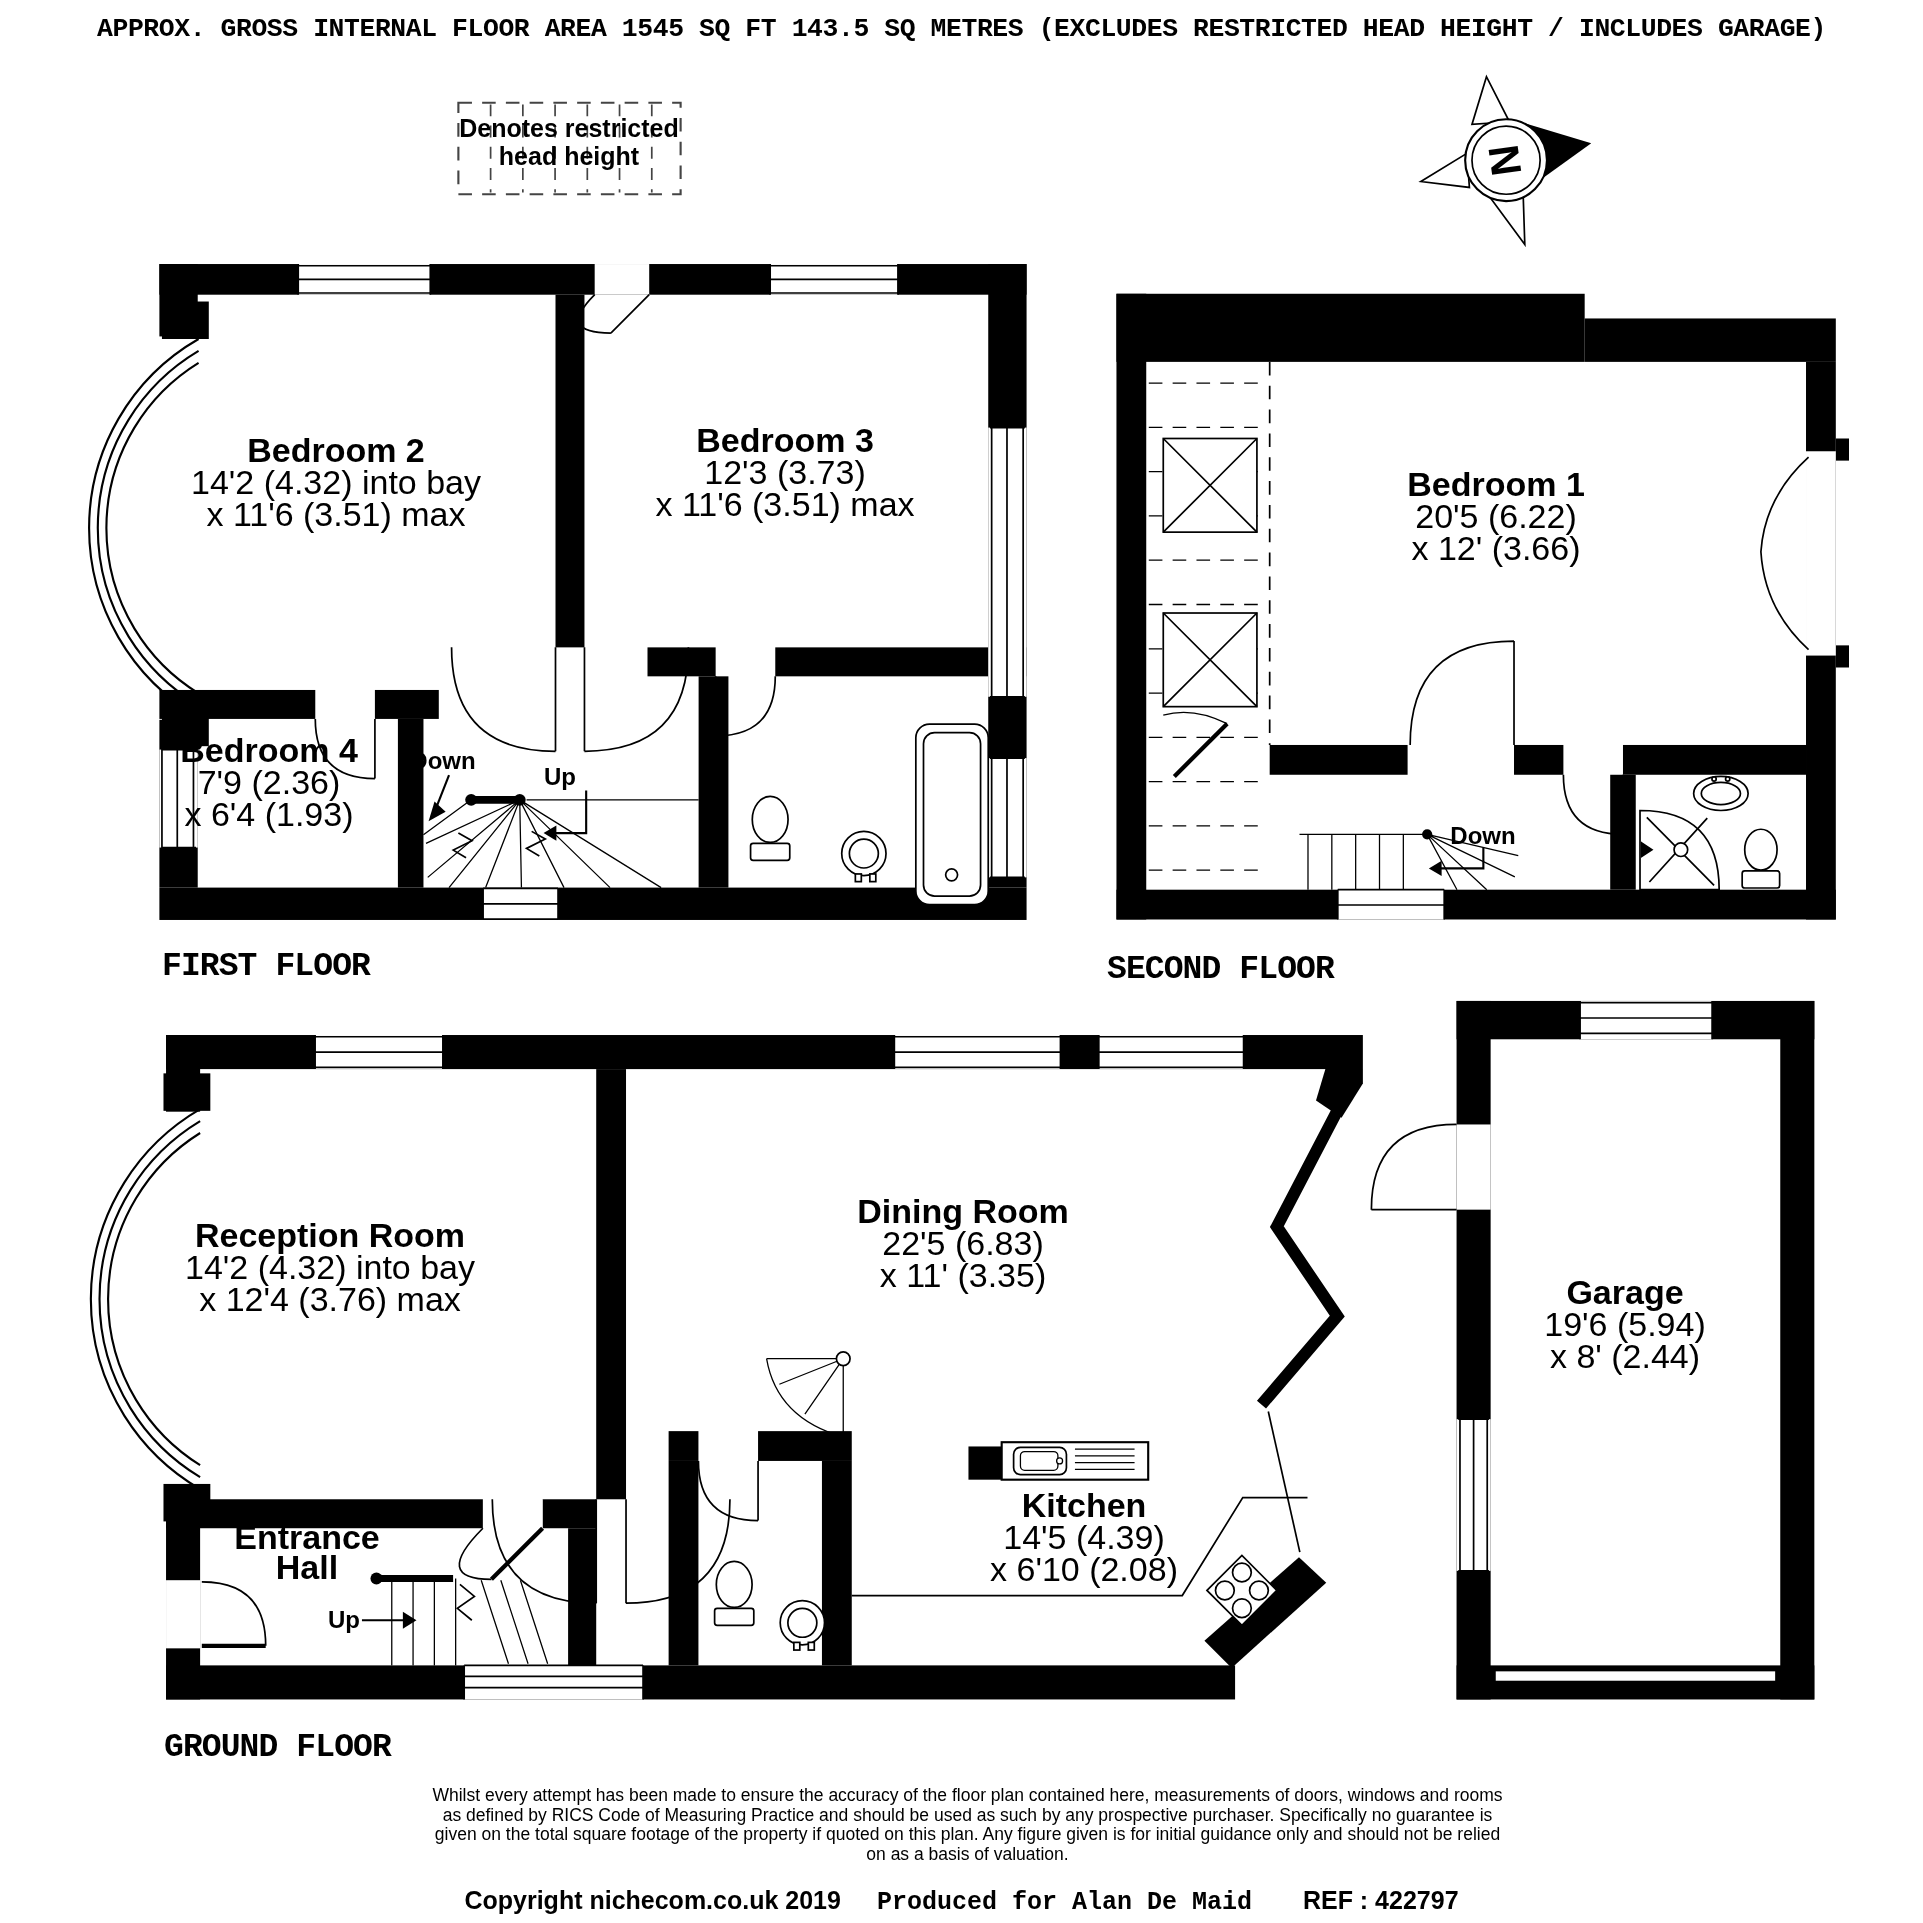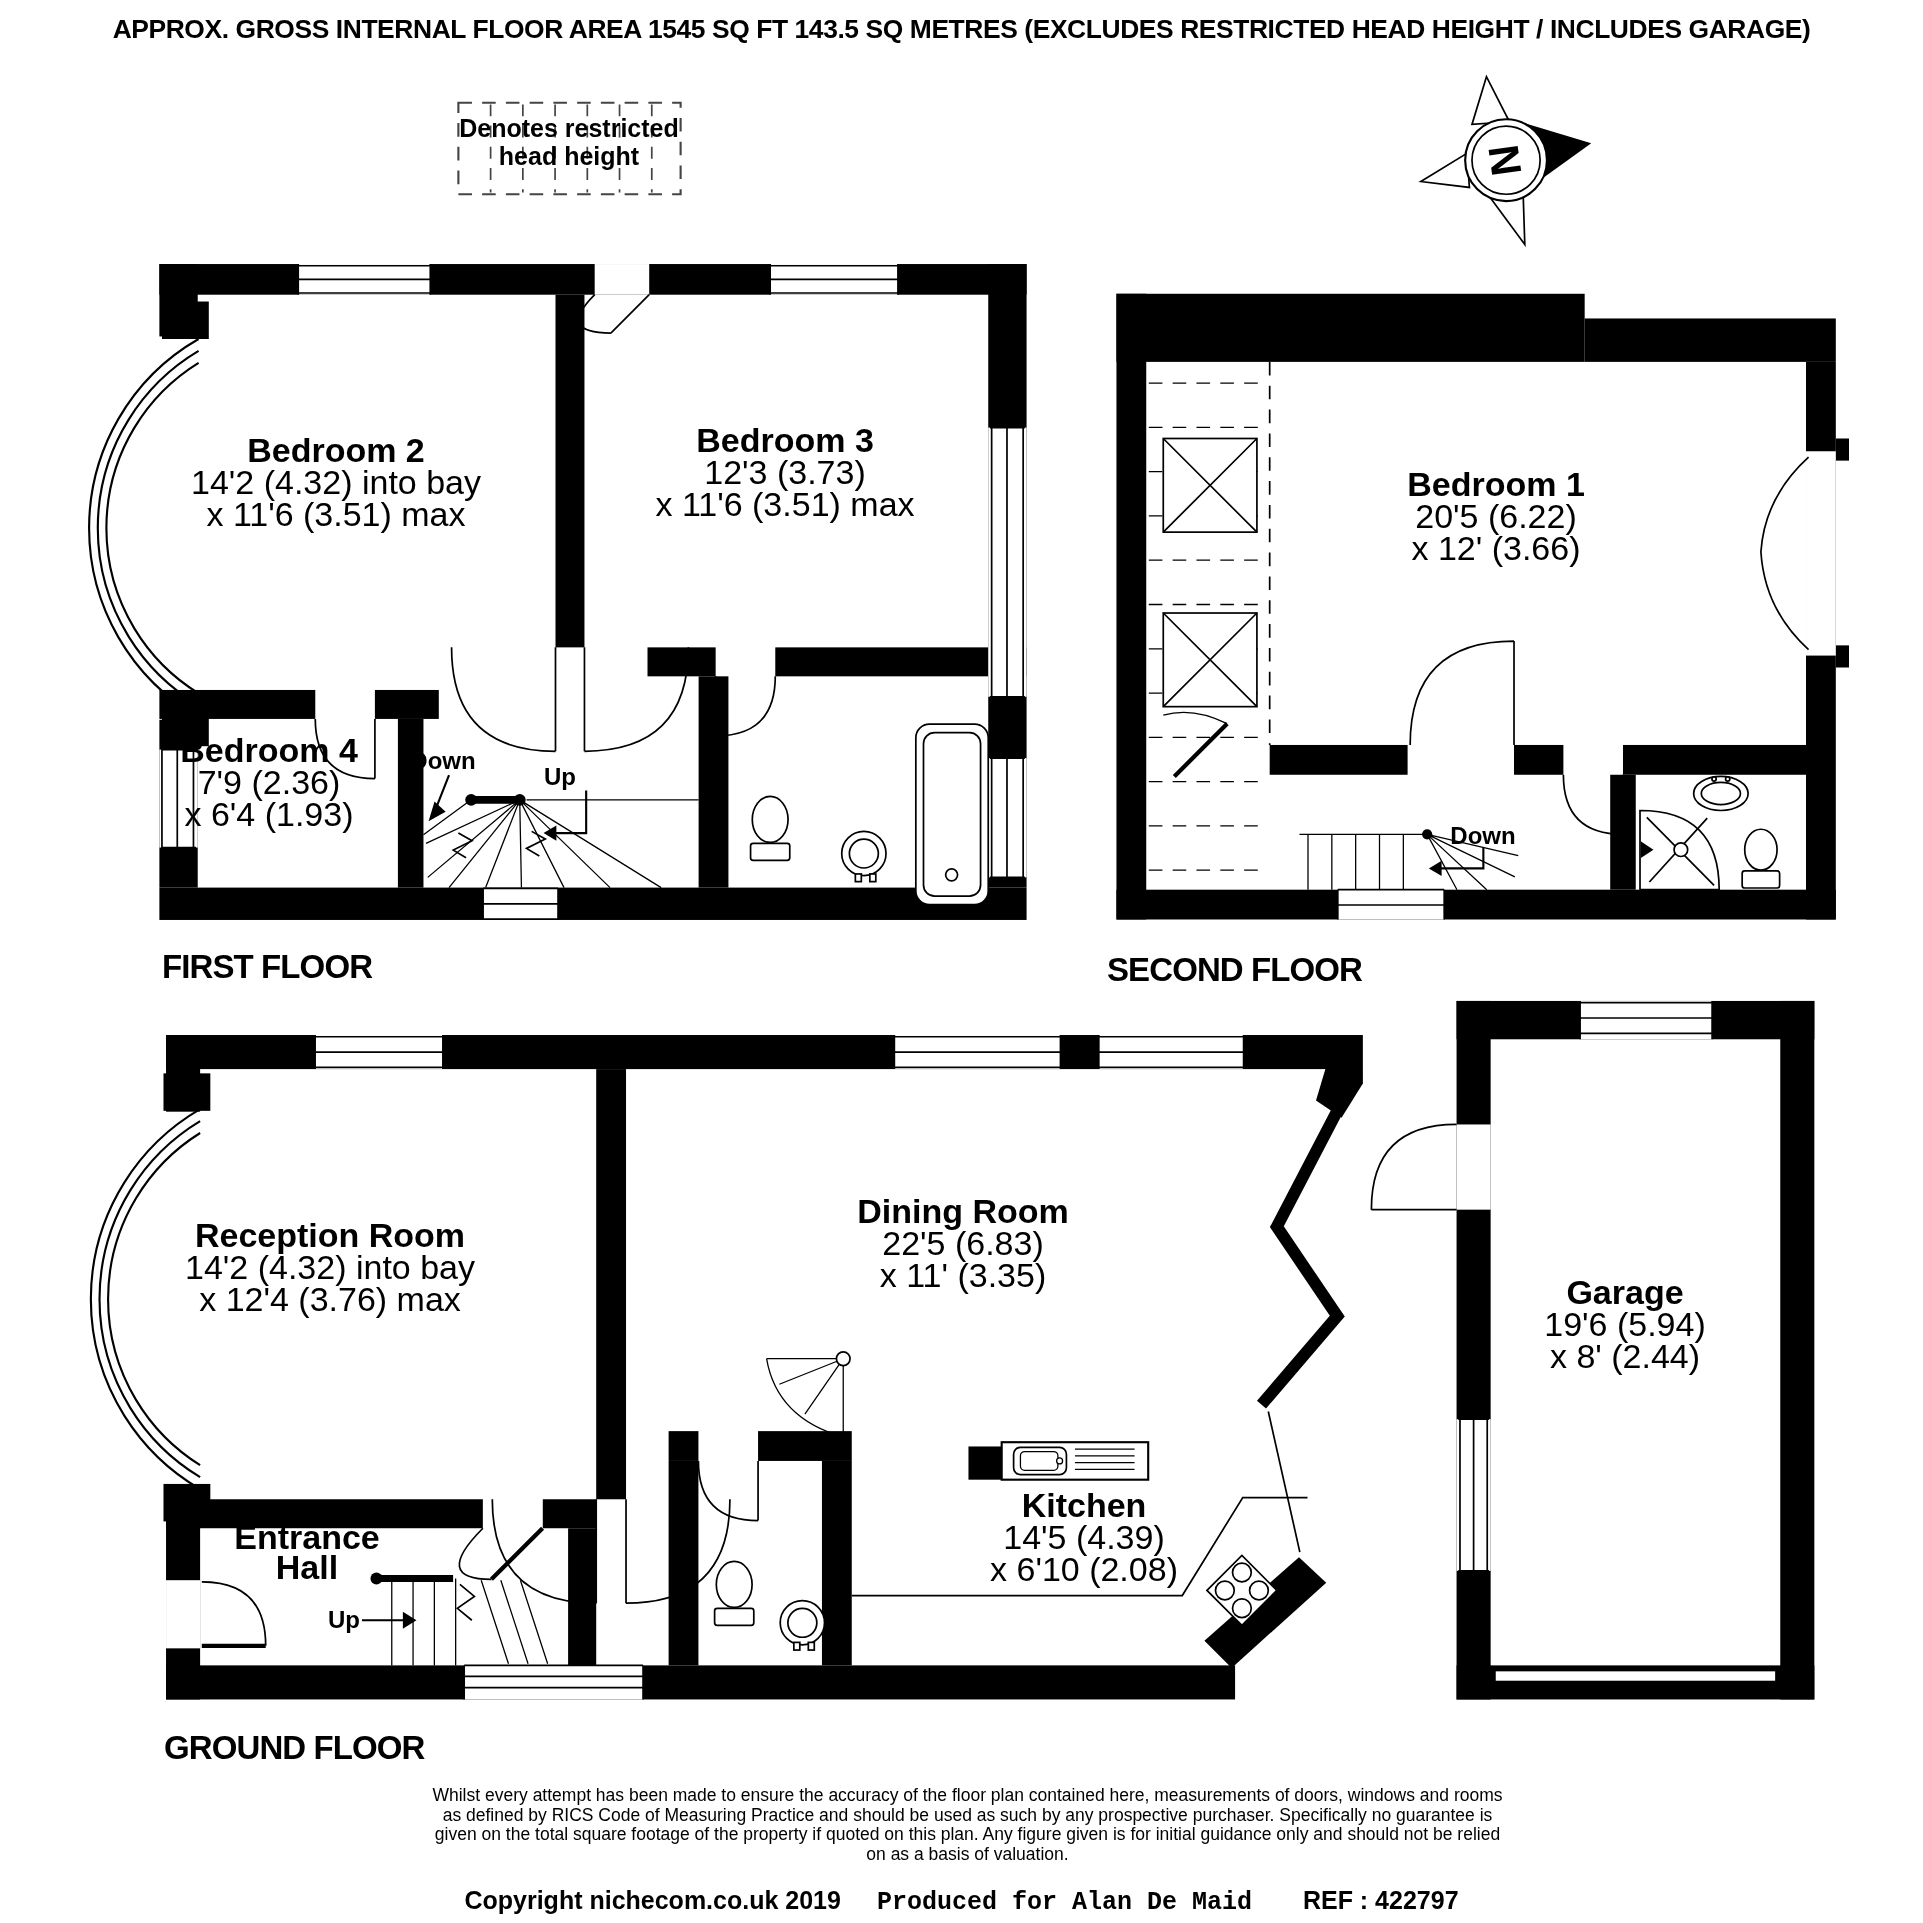--- a/index.html
+++ b/index.html
@@ -1,19 +1,19 @@
 <!DOCTYPE html>
 <html style="font-size:13.6px"><head>
 <meta charset="utf-8">
 <style>
   html,body{margin:0;padding:0;background:#ffffff;}
   body{width:1923px;height:1923px;position:relative;font-family:"Liberation Sans",sans-serif;color:#000;overflow:hidden;}
   .abs{position:absolute;}
-  .title{top:13.6px;left:0;width:100%;text-align:center;font-weight:bold;font-size:26.4px;letter-spacing:-0.4px;}
-  .floor-label{font-weight:bold;font-size:33px;letter-spacing:-0.9px;}
+  .title{top:13.6px;left:0;width:100%;text-align:center;font-weight:bold;font-size:26.4px;letter-spacing:-0.4px;font-family:Liberation Mono, monospace;}
+  .floor-label{font-weight:bold;font-size:33px;letter-spacing:-0.9px;font-family:Liberation Mono, monospace;}
   .room-label{text-align:center;font-size:34px;line-height:32px;transform:translateX(-50%);white-space:nowrap;}
   .room-label .rname{font-weight:bold;}
   .dir-label{font-weight:bold;font-size:24px;transform:translate(-50%,-50%);white-space:nowrap;}
   .legend-box{left:456px;top:101px;width:227px;height:95px;}
   .legend-text{left:569px;top:114px;transform:translateX(-50%);text-align:center;font-weight:bold;font-size:25px;line-height:28px;white-space:nowrap;}
   .plan{position:absolute;}
   .disclaimer{top:1786px;left:6px;width:100%;text-align:center;font-size:17.5px;line-height:19.6px;}
   .copyright{top:1886px;left:0;width:100%;text-align:center;font-weight:bold;font-size:25px;}
   .copyright span{display:inline-block;}
   .copyright .gap1{margin-left:29px;font-family:Liberation Mono, monospace;}

